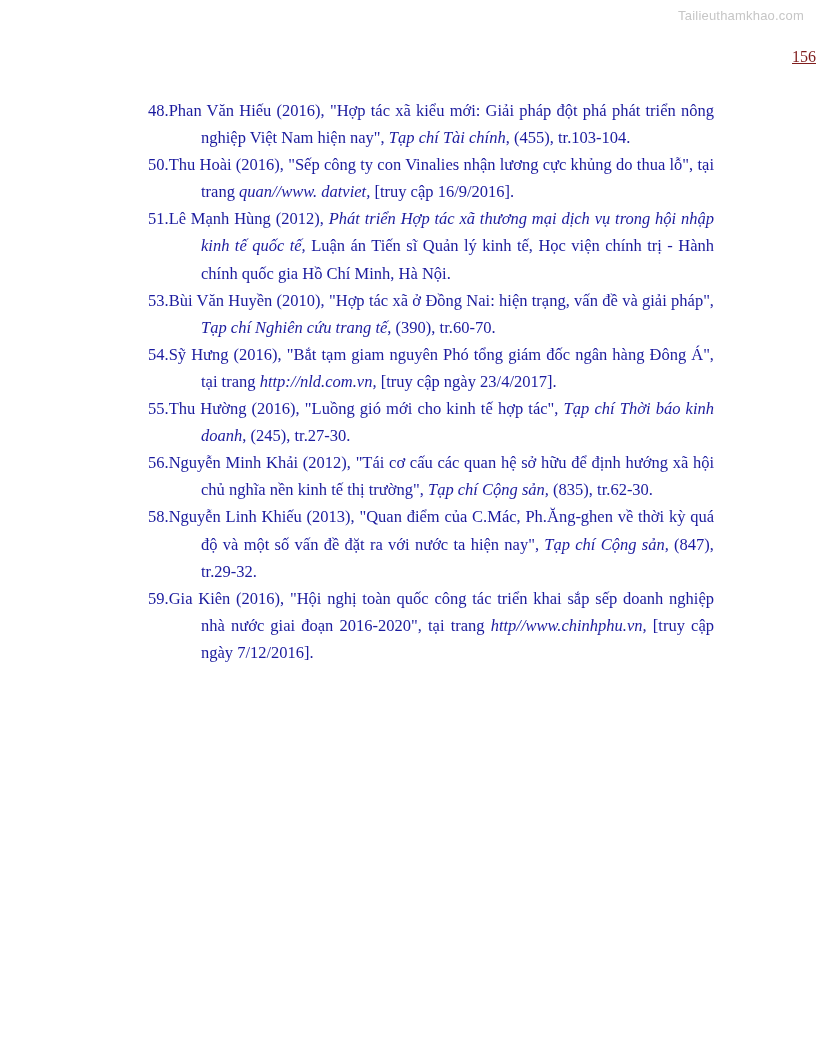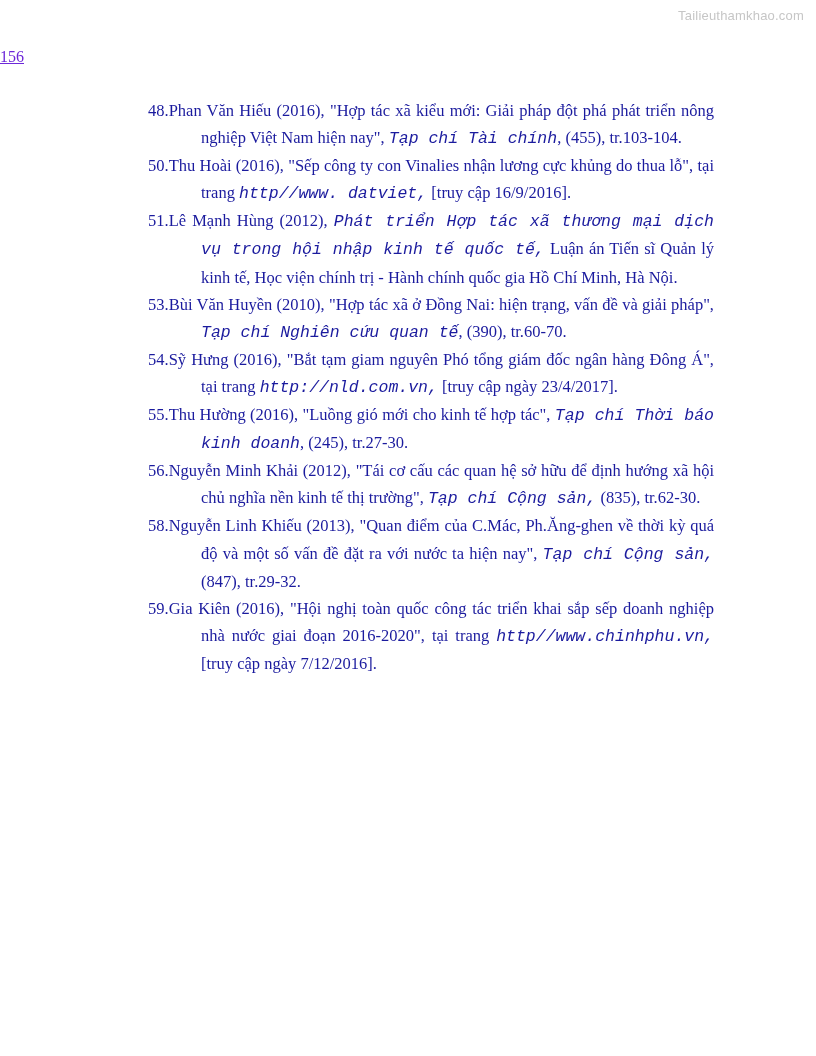--- a/index.html
+++ b/index.html
@@ -22,55 +22,54 @@
     font-family: "Liberation Sans", sans-serif;
     font-size: 13px;
     color: #c6c6c6;
     letter-spacing: 0.2px;
   }
   .page-number {
     position: absolute;
     top: 48px;
     left: 0;
     width: 100%;
-    text-align: left;
+    text-align: right;
     font-size: 16px;
-    color: #6d28d9;
+    color: #7f1d1d;
     text-decoration: underline;
   }
   .references {
     position: absolute;
     top: 97px;
     left: 148px;
     width: 566px;
     color: #1b1b9e;
     font-size: 16.5px;
     line-height: 27.1px;
     text-align: justify;
   }
   .ref {
     margin: 0;
     padding-left: 53px;
     text-indent: -53px;
   }
   .it {
     font-style: italic;
-    font-family: Liberation Mono, monospace;
   }
 </style>
 </head>
 <body>
 
 <div class="page">
   <div class="watermark">Tailieuthamkhao.com</div>
   <div class="page-number">156</div>
   <div class="references">
       <p class="ref"><span class="rm">48.Phan Văn Hiếu (2016), "Hợp tác xã kiểu mới: Giải pháp đột phá phát triển nông nghiệp Việt Nam hiện nay", </span><span class="it">Tạp chí Tài chính</span><span class="rm">, (455), tr.103-104.</span></p>
-      <p class="ref"><span class="rm">50.Thu Hoài (2016), "Sếp công ty con Vinalies nhận lương cực khủng do thua lỗ", tại trang </span><span class="it">http//www. datviet,</span><span class="rm"> [truy cập 16/9/2016].</span></p>
+      <p class="ref"><span class="rm">50.Thu Hoài (2016), "Sếp công ty con Vinalies nhận lương cực khủng do thua lỗ", tại trang </span><span class="it">quan//www. datviet,</span><span class="rm"> [truy cập 16/9/2016].</span></p>
       <p class="ref"><span class="rm">51.Lê Mạnh Hùng (2012), </span><span class="it">Phát triển Hợp tác xã thương mại dịch vụ trong hội nhập kinh tế quốc tế,</span><span class="rm"> Luận án Tiến sĩ Quản lý kinh tế, Học viện chính trị - Hành chính quốc gia Hồ Chí Minh, Hà Nội.</span></p>
-      <p class="ref"><span class="rm">53.Bùi Văn Huyền (2010), "Hợp tác xã ở Đồng Nai: hiện trạng, vấn đề và giải pháp", </span><span class="it">Tạp chí Nghiên cứu quan tế</span><span class="rm">, (390), tr.60-70.</span></p>
+      <p class="ref"><span class="rm">53.Bùi Văn Huyền (2010), "Hợp tác xã ở Đồng Nai: hiện trạng, vấn đề và giải pháp", </span><span class="it">Tạp chí Nghiên cứu trang tế</span><span class="rm">, (390), tr.60-70.</span></p>
       <p class="ref"><span class="rm">54.Sỹ Hưng (2016), "Bắt tạm giam nguyên Phó tổng giám đốc ngân hàng Đông Á", tại trang </span><span class="it">http://nld.com.vn,</span><span class="rm"> [truy cập ngày 23/4/2017].</span></p>
       <p class="ref"><span class="rm">55.Thu Hường (2016), "Luồng gió mới cho kinh tế hợp tác", </span><span class="it">Tạp chí Thời báo kinh doanh</span><span class="rm">, (245), tr.27-30.</span></p>
       <p class="ref"><span class="rm">56.Nguyễn Minh Khải (2012), "Tái cơ cấu các quan hệ sở hữu để định hướng xã hội chủ nghĩa nền kinh tế thị trường", </span><span class="it">Tạp chí Cộng sản,</span><span class="rm"> (835), tr.62-30.</span></p>
       <p class="ref"><span class="rm">58.Nguyễn Linh Khiếu (2013), "Quan điểm của C.Mác, Ph.Ăng-ghen về thời kỳ quá độ và một số vấn đề đặt ra với nước ta hiện nay", </span><span class="it">Tạp chí Cộng sản,</span><span class="rm"> (847), tr.29-32.</span></p>
       <p class="ref"><span class="rm">59.Gia Kiên (2016), "Hội nghị toàn quốc công tác triển khai sắp sếp doanh nghiệp nhà nước giai đoạn 2016-2020", tại trang </span><span class="it">http//www.chinhphu.vn,</span><span class="rm"> [truy cập ngày 7/12/2016].</span></p>
     </div>
 </div>
 
 </body></html>

